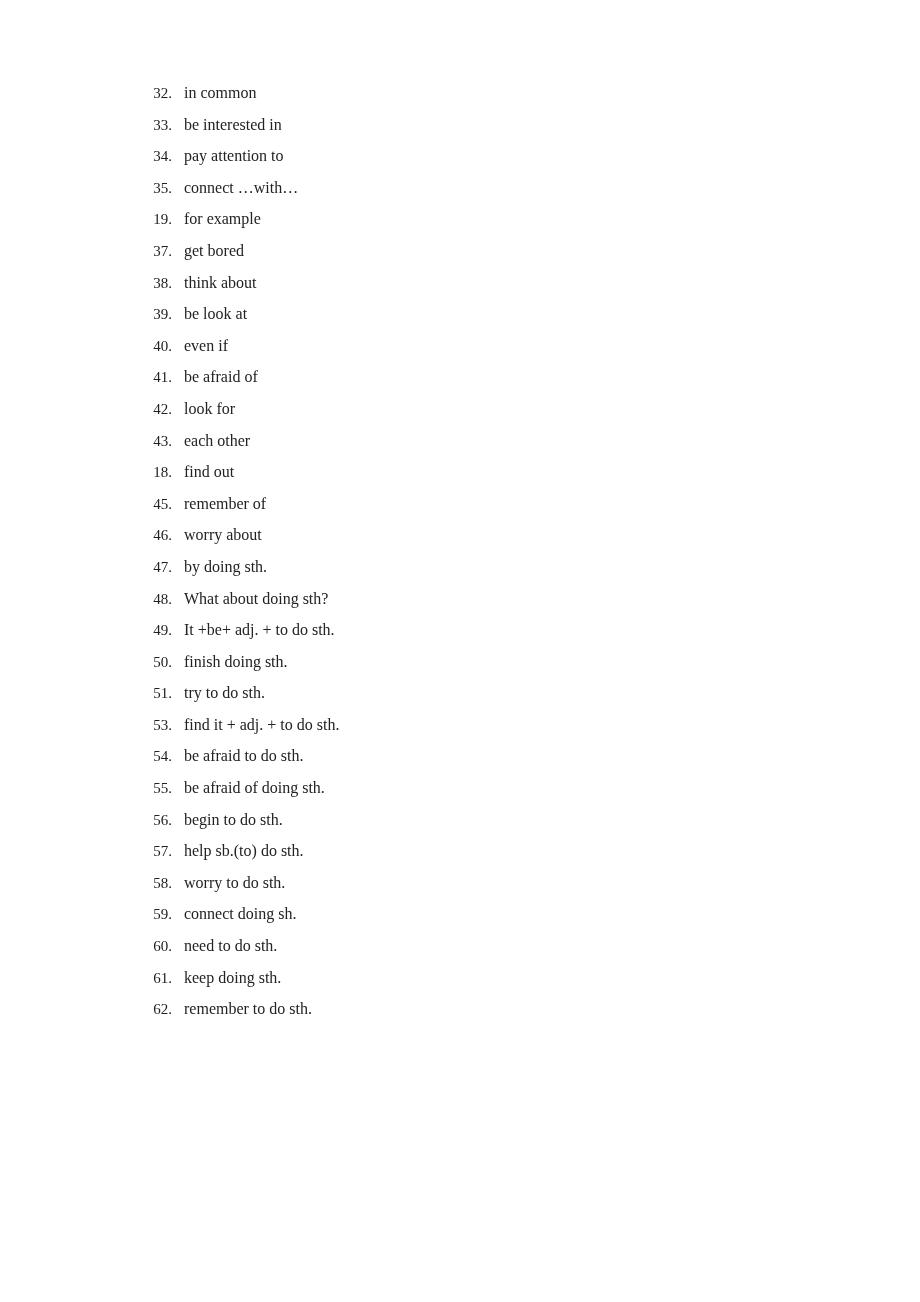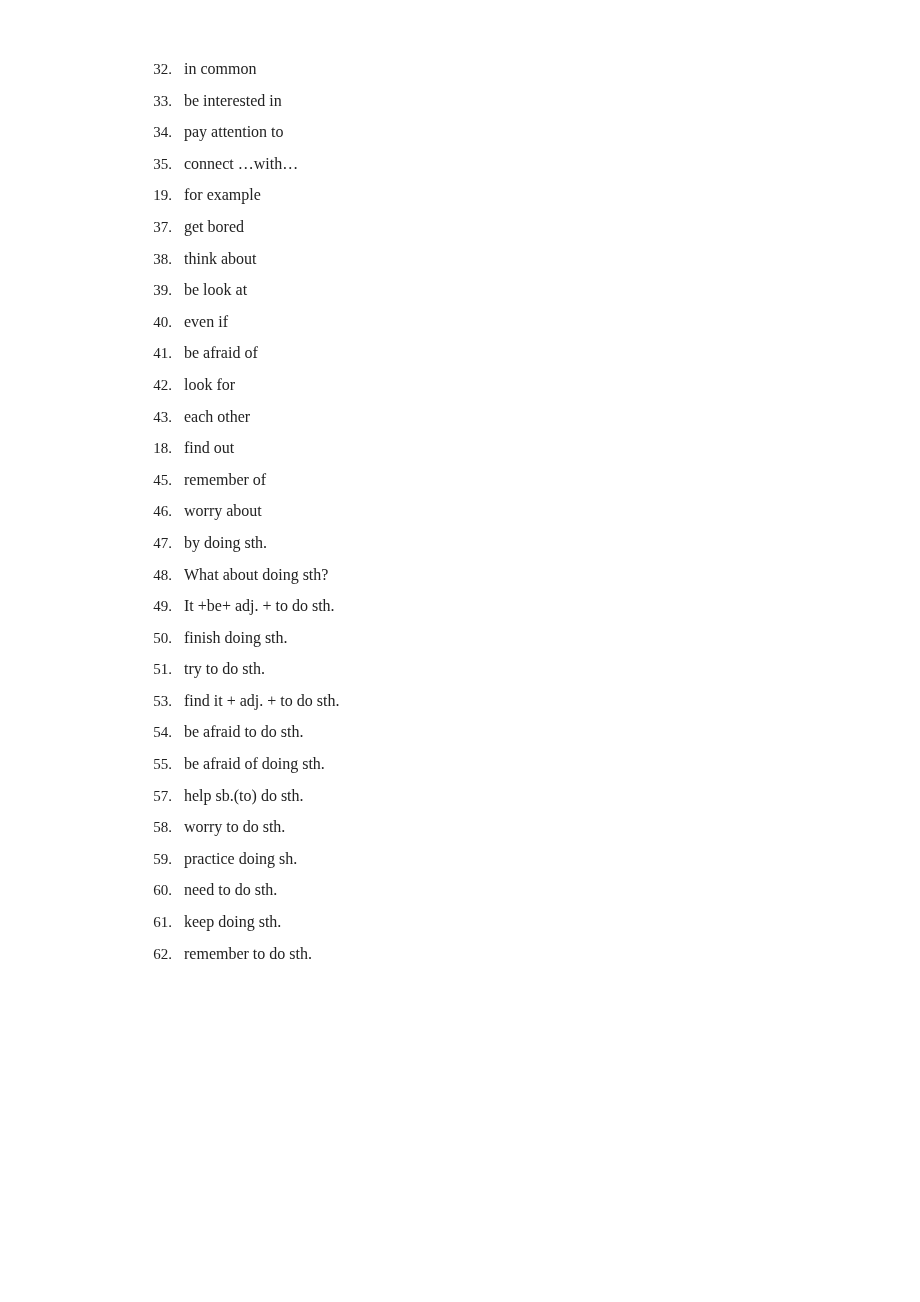--- a/index.html
+++ b/index.html
@@ -9,21 +9,21 @@
     }
     body {
       background: #ffffff;
       font-family: 'Times New Roman', Times, serif;
       font-size: 16px;
       color: #222222;
       width: 920px;
       min-height: 1302px;
     }
     .content {
-      padding: 56px 130px 80px 130px;
+      padding: 80px 130px 80px 130px;
     }
     ol {
       list-style: none;
       padding: 0;
       margin: 0;
     }
     .list-item {
       display: flex;
       align-items: baseline;
       margin-bottom: 6px;
@@ -132,30 +132,34 @@
       </li>
       <li class="list-item">
         <span class="item-number">54.</span>
         <span class="item-text">be afraid to do sth.</span>
       </li>
       <li class="list-item">
         <span class="item-number">55.</span>
         <span class="item-text">be afraid of doing sth.</span>
       </li>
       <li class="list-item">
+        <span class="item-number">56.</span>
+        <span class="item-text">begin to do sth.</span>
+      </li>
+      <li class="list-item">
         <span class="item-number">57.</span>
         <span class="item-text">help sb.(to) do sth.</span>
       </li>
       <li class="list-item">
         <span class="item-number">58.</span>
         <span class="item-text">worry to do sth.</span>
       </li>
       <li class="list-item">
         <span class="item-number">59.</span>
-        <span class="item-text">practice doing sh.</span>
+        <span class="item-text">connect doing sh.</span>
       </li>
       <li class="list-item">
         <span class="item-number">60.</span>
         <span class="item-text">need to do sth.</span>
       </li>
       <li class="list-item">
         <span class="item-number">61.</span>
         <span class="item-text">keep doing sth.</span>
       </li>
       <li class="list-item">

